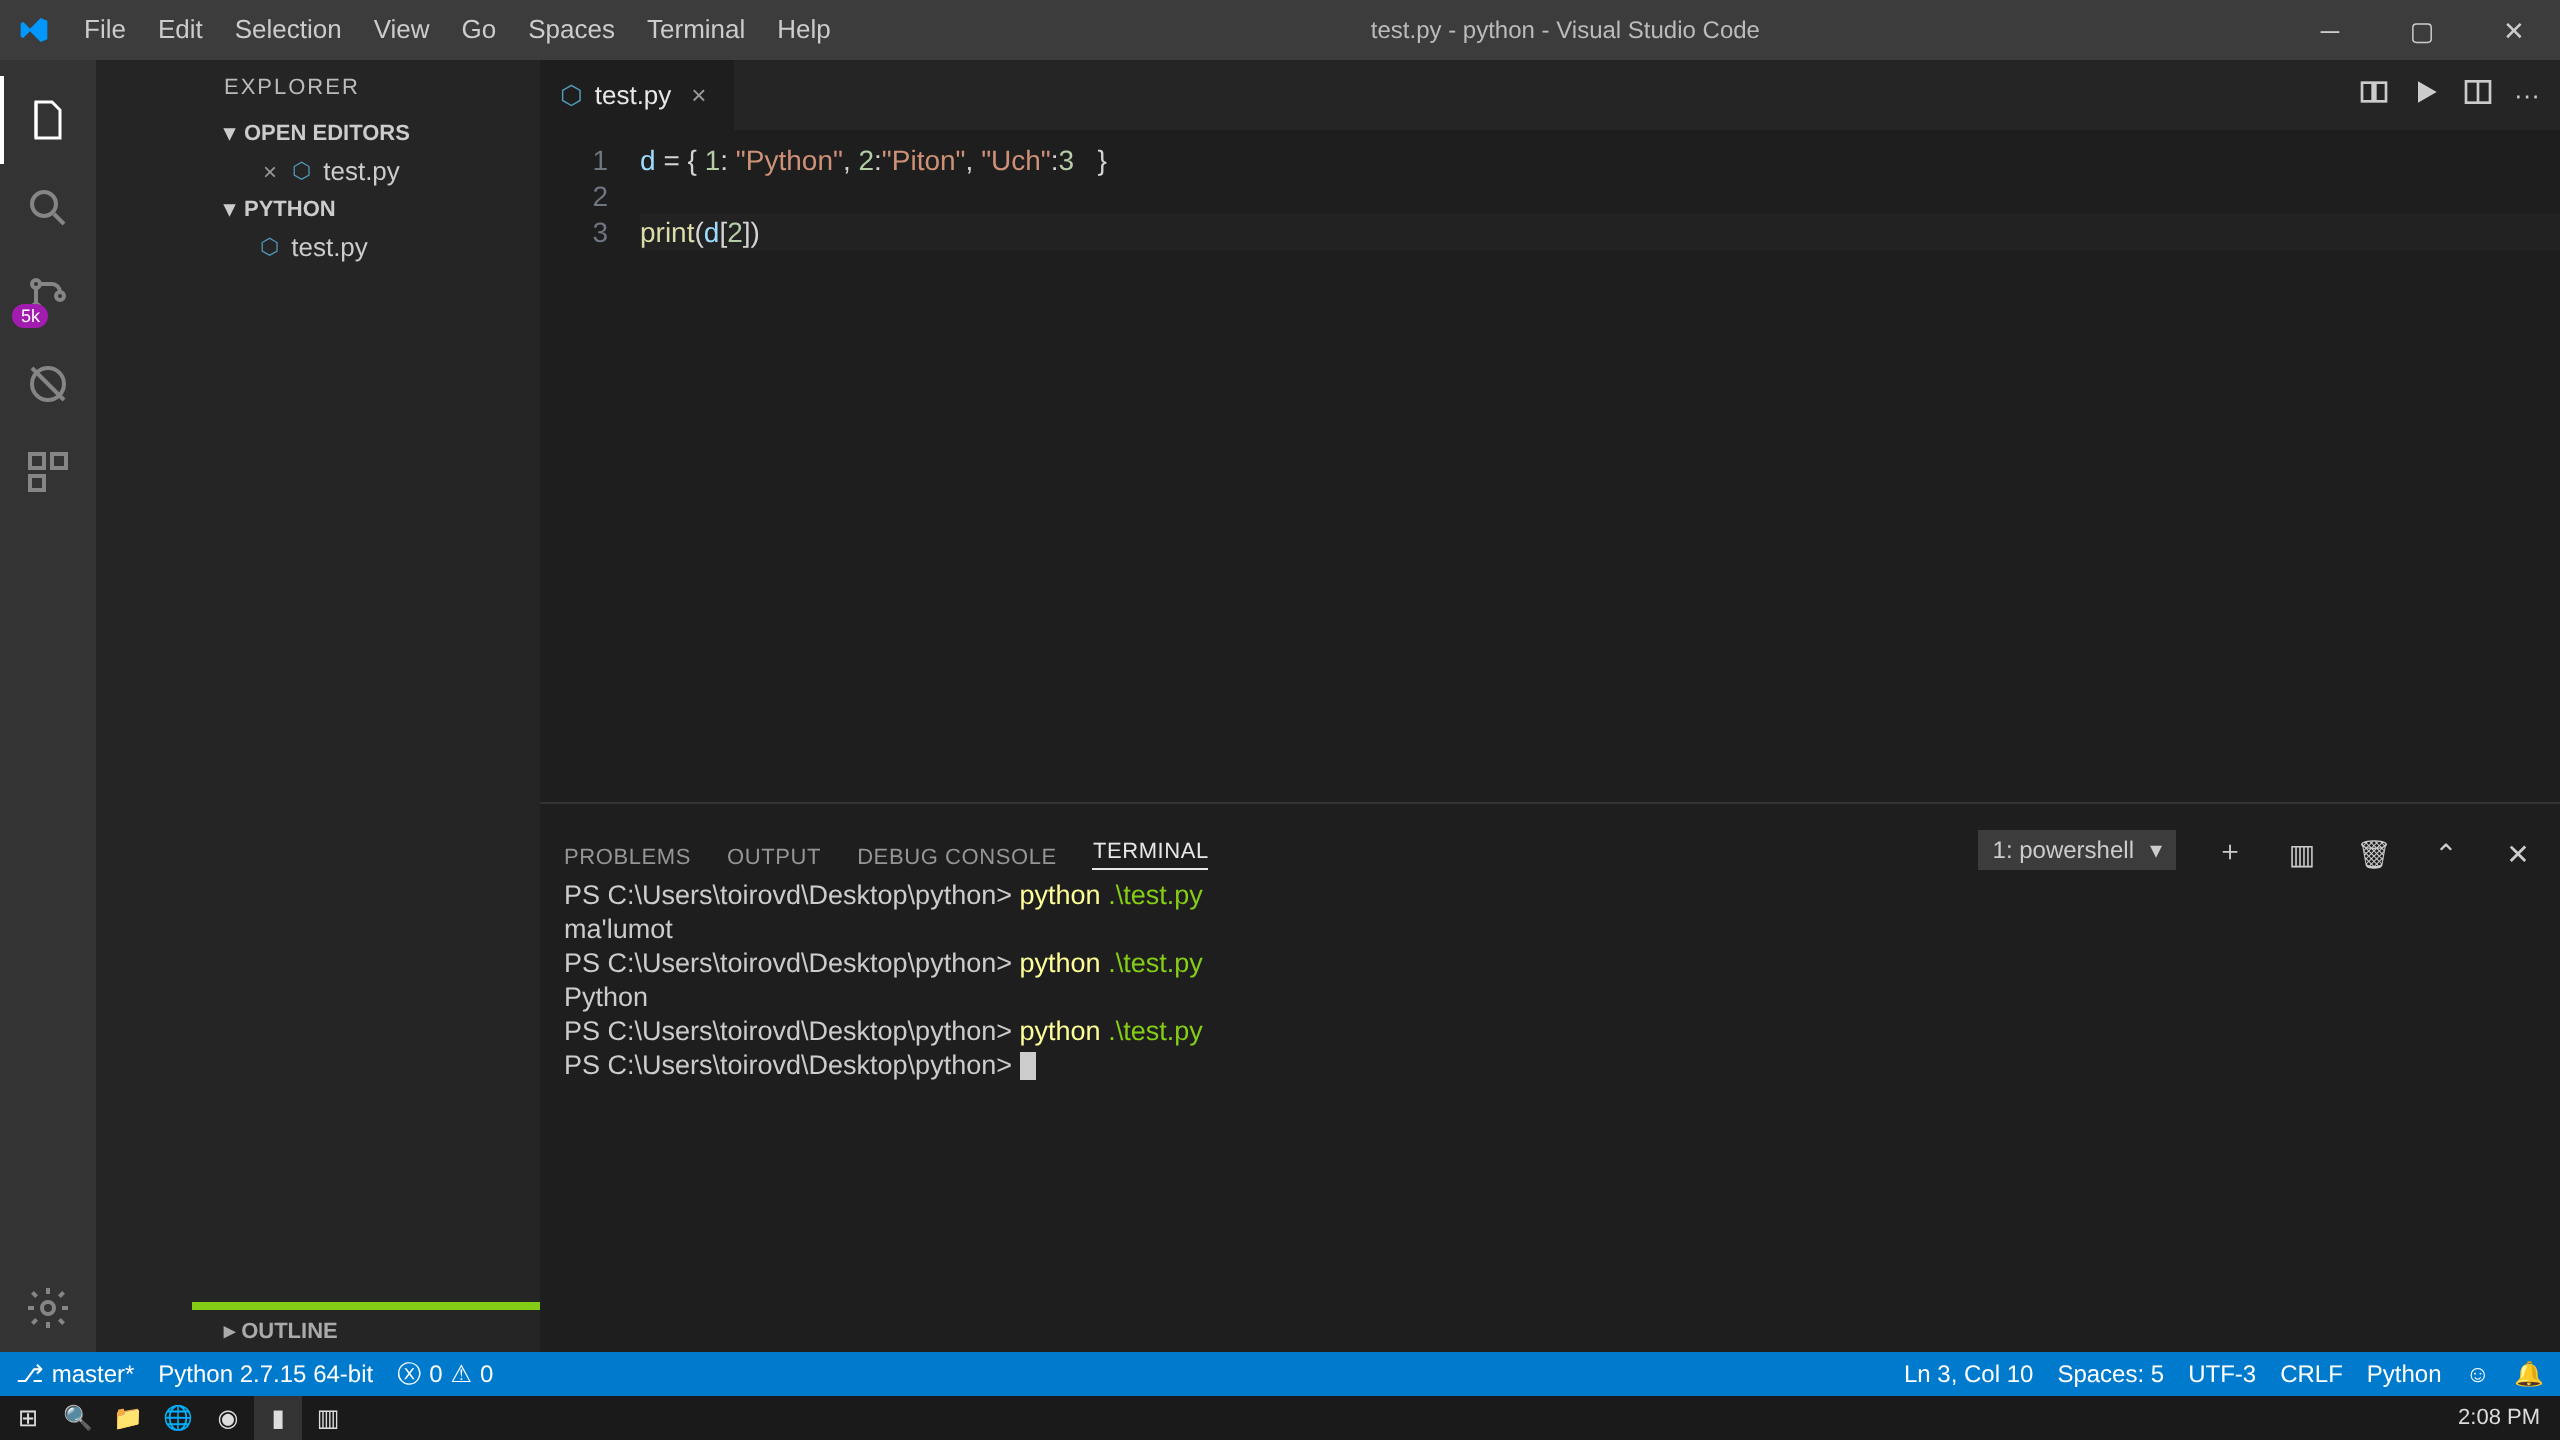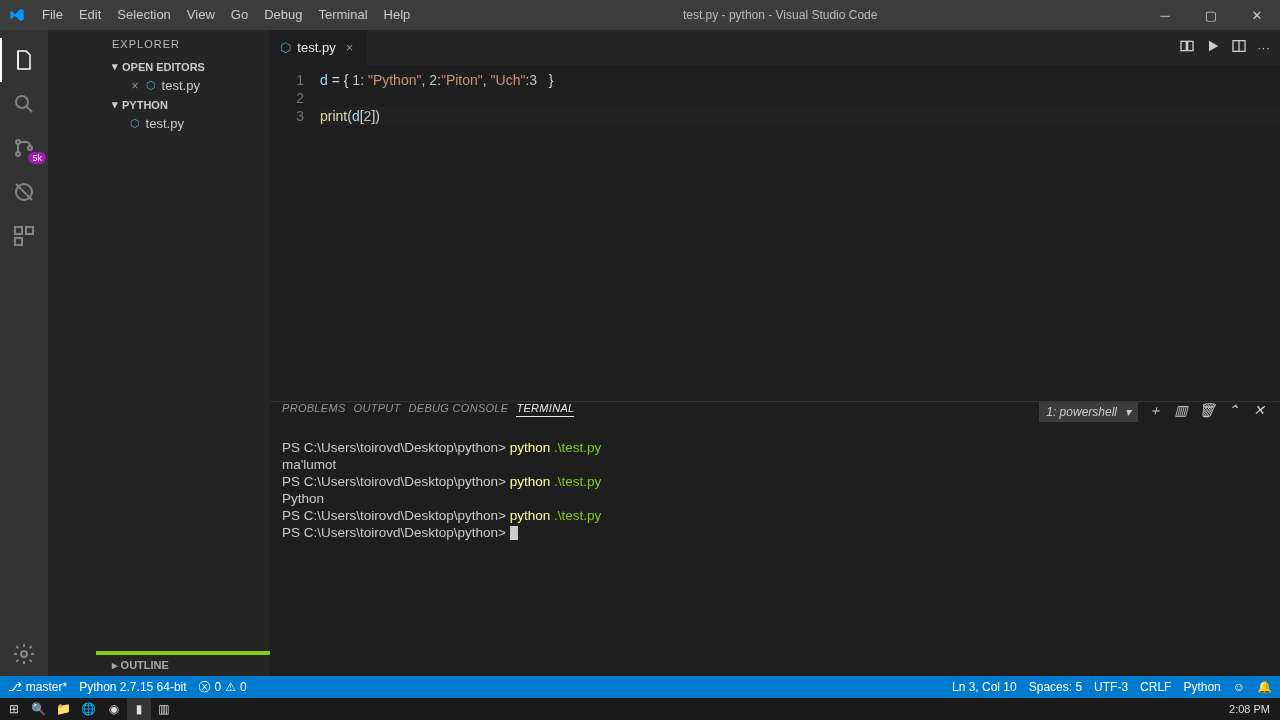--- a/index.html
+++ b/index.html
@@ -13,21 +13,21 @@
 .win-controls { display:flex; }
 .win-controls .wc { width:46px; height:30px; display:flex; justify-content:center; align-items:center; }
 
 .main { display:flex; height:646px; }
 .activitybar { width:48px; background:#333; display:flex; flex-direction:column; align-items:center; padding-top:8px; }
 .activitybar .ai { width:48px; height:44px; display:flex; justify-content:center; align-items:center; color:#858585; position:relative; }
 .activitybar .ai.active { color:#fff; }
 .activitybar .ai.active::before { content:""; position:absolute; left:0; top:0; bottom:0; width:2px; background:#fff; }
 .activitybar .ai svg { width:24px; height:24px; }
 .activitybar .spacer { flex:1; }
-.activitybar .badge { position:absolute; bottom:6px; right:2px; background:#a21caf; color:#fff; border-radius:8px; font-size:9px; padding:1px 4px; }
+.activitybar .badge { position:absolute; bottom:6px; right:24px; background:#a21caf; color:#fff; border-radius:8px; font-size:9px; padding:1px 4px; }
 
 .sidebar { width:222px; background:#252526; color:#ccc; display:flex; flex-direction:column;padding-left:48px; }
 .sidebar .side-title { padding:8px 16px; font-size:11px; letter-spacing:1px; color:#bbb; }
 .sidebar .section { padding:2px 8px 2px 16px; font-size:11px; font-weight:bold; color:#ccc; display:flex; align-items:center; }
 .sidebar .section .arrow { width:10px; display:inline-block; }
 .sidebar .item { padding:3px 8px 3px 34px; font-size:13px; display:flex; align-items:center; gap:6px; }
 .sidebar .item .dot { width:10px; text-align:center; color:#999; font-size:12px; }
 .sidebar .pyicon { color:#519aba; font-size:11px; }
 .sidebar .outline { margin-top:auto; border-top:4px solid #84cc16; padding:4px 8px 4px 16px; font-size:11px; font-weight:bold; color:#aaa; }
 
@@ -46,21 +46,21 @@
 .codetext .cl { height:18px; white-space:pre; }
 .tk-id { color:#9cdcfe; }
 .tk-op { color:#d4d4d4; }
 .tk-num { color:#b5cea8; }
 .tk-str { color:#ce9178; }
 .tk-fn { color:#dcdcaa;margin-top:20px; }
 .tk-br { color:#d4d4d4; }
 .cl.curline { background:rgba(255,255,255,0.02); }
 
 .panel { height:275px; border-top:1px solid #333; display:flex; flex-direction:column; background:#1e1e1e; }
-.panel-tabs { display:flex; align-items:flex-start; height:33px; padding:0 12px; gap:8px; font-size:11px; color:#969696;font-style:italic; }
+.panel-tabs { display:flex; align-items:flex-end; height:33px; padding:0 12px; gap:18px; font-size:11px; color:#969696; }
 .panel-tabs .pt { text-transform:uppercase; letter-spacing:.3px; cursor:default; }
 .panel-tabs .pt.active { color:#e7e7e7; border-bottom:1px solid #e7e7e7; padding-bottom:2px; }
 .panel-tabs .pfill { flex:1; }
 .panel-tabs .term-select { background:#3c3c3c; color:#ccc; border:1px solid #3c3c3c; font-size:12px; padding:2px 20px 2px 6px; position:relative; cursor:default; }
 .panel-tabs .term-select::after { content:"▾"; position:absolute; right:6px; color:#ccc; }
 .panel-tabs .picon { color:#ccc; width:18px; text-align:center; font-size:14px; }
 
 .terminal { flex:1; font-family:Consolas,monospace; font-size:13.5px; line-height:17px; padding:4px 12px; color:#ccc; overflow:hidden; }
 .terminal .tline { white-space:pre; }
 .ps-prompt { color:#cccccc; }
@@ -85,21 +85,21 @@
     <svg viewBox="0 0 24 24" fill="#0098ff">
         <path d="M17 3l5 2v14l-5 2-8-8L4 18l-2-1V7l2-1 5 5 8-8z"></path>
       </svg>
   </div>
   <div class="menubar" id="menubar">
       <div class="mi">File</div>
       <div class="mi">Edit</div>
       <div class="mi">Selection</div>
       <div class="mi">View</div>
       <div class="mi">Go</div>
-      <div class="mi">Debug</div>
+      <div class="mi">Spaces</div>
       <div class="mi">Terminal</div>
       <div class="mi">Help</div>
     </div>
   <div class="title">test.py - python - Visual Studio Code</div>
   <div class="win-controls">
     <div class="wc">─</div>
     <div class="wc">▢</div>
     <div class="wc">✕</div>
   </div>
 </div>

